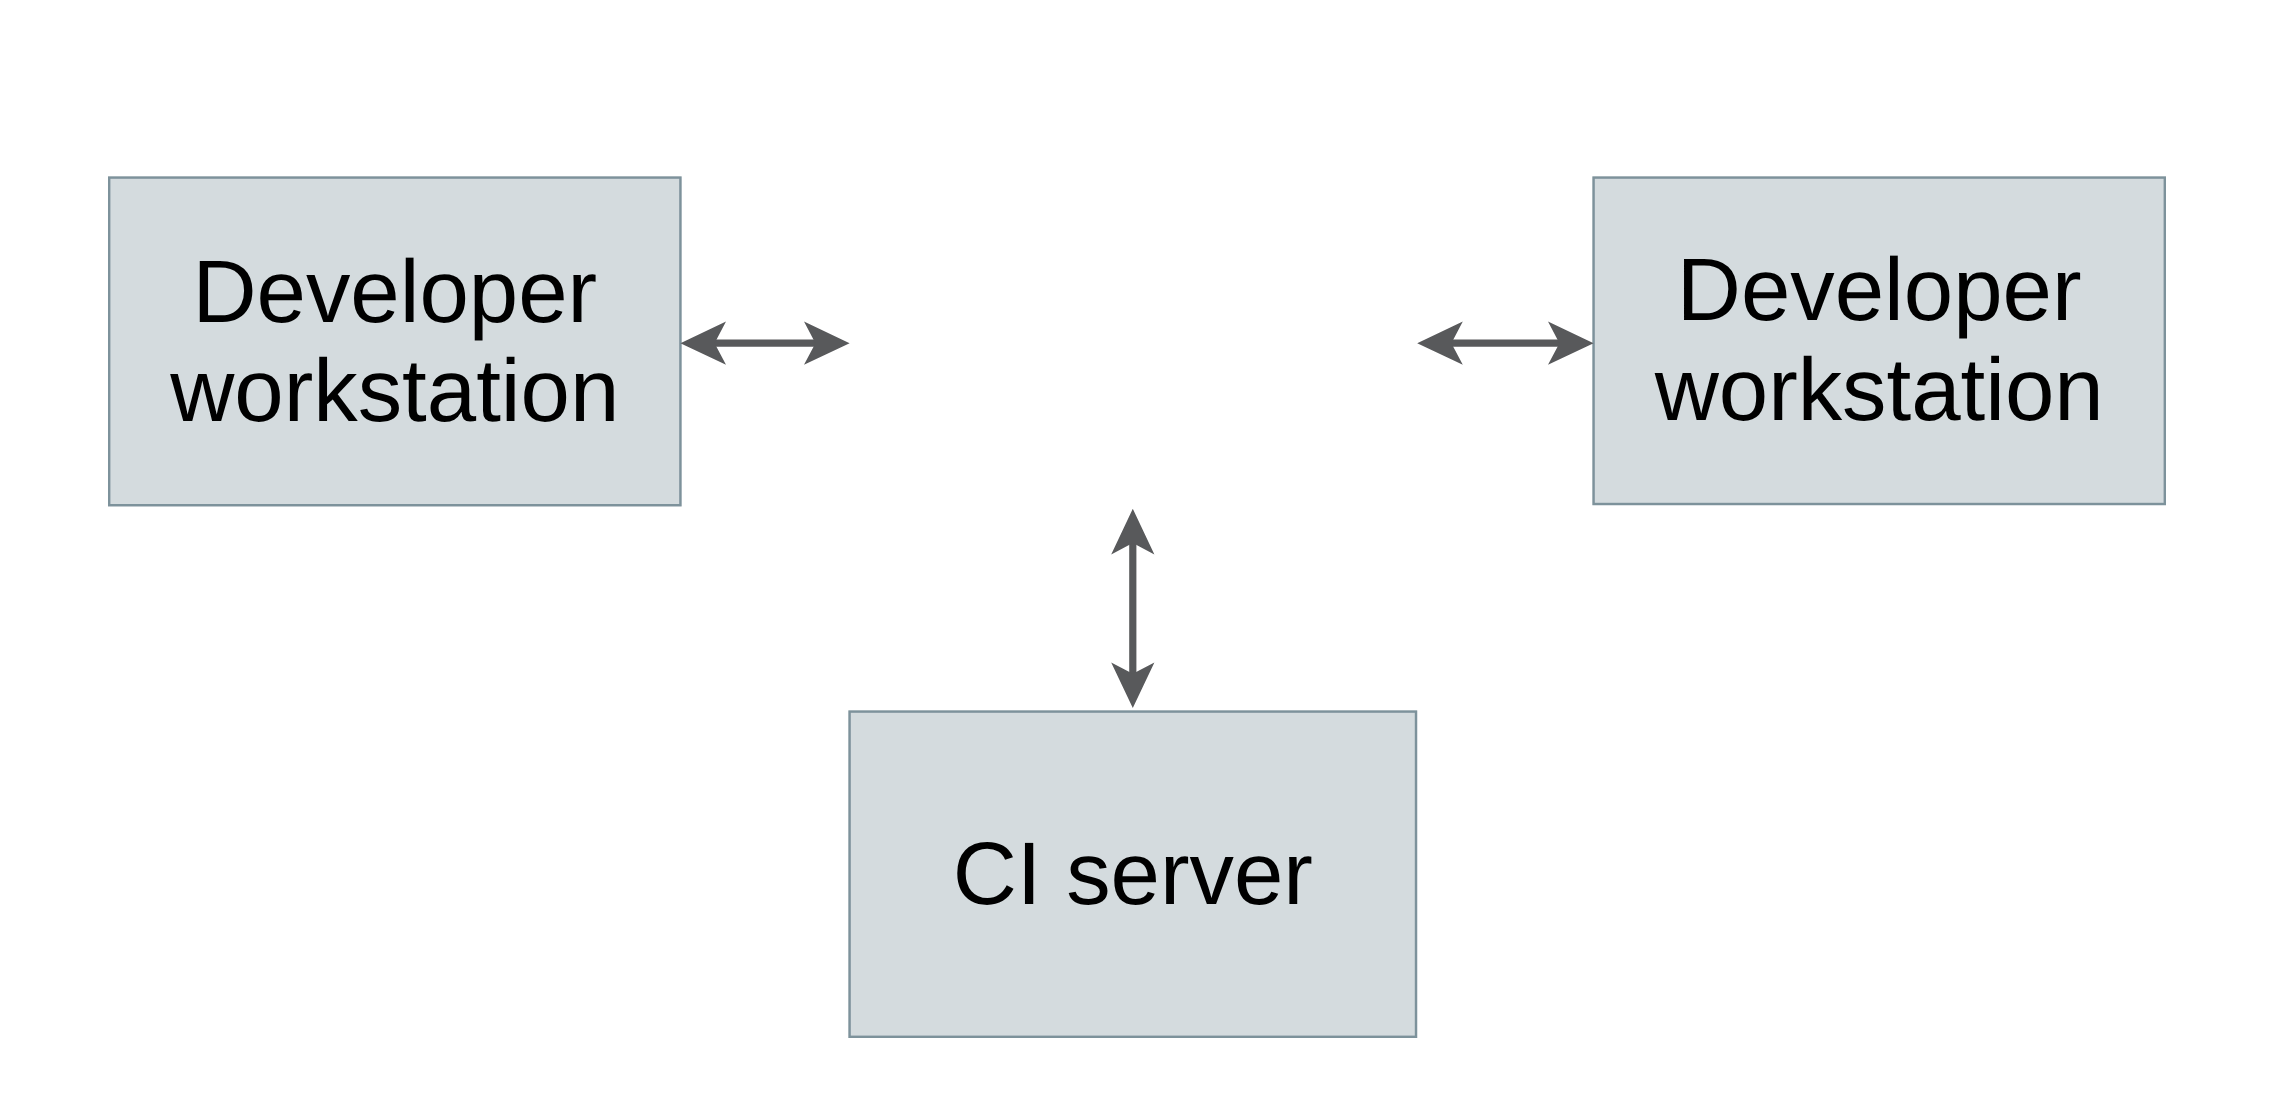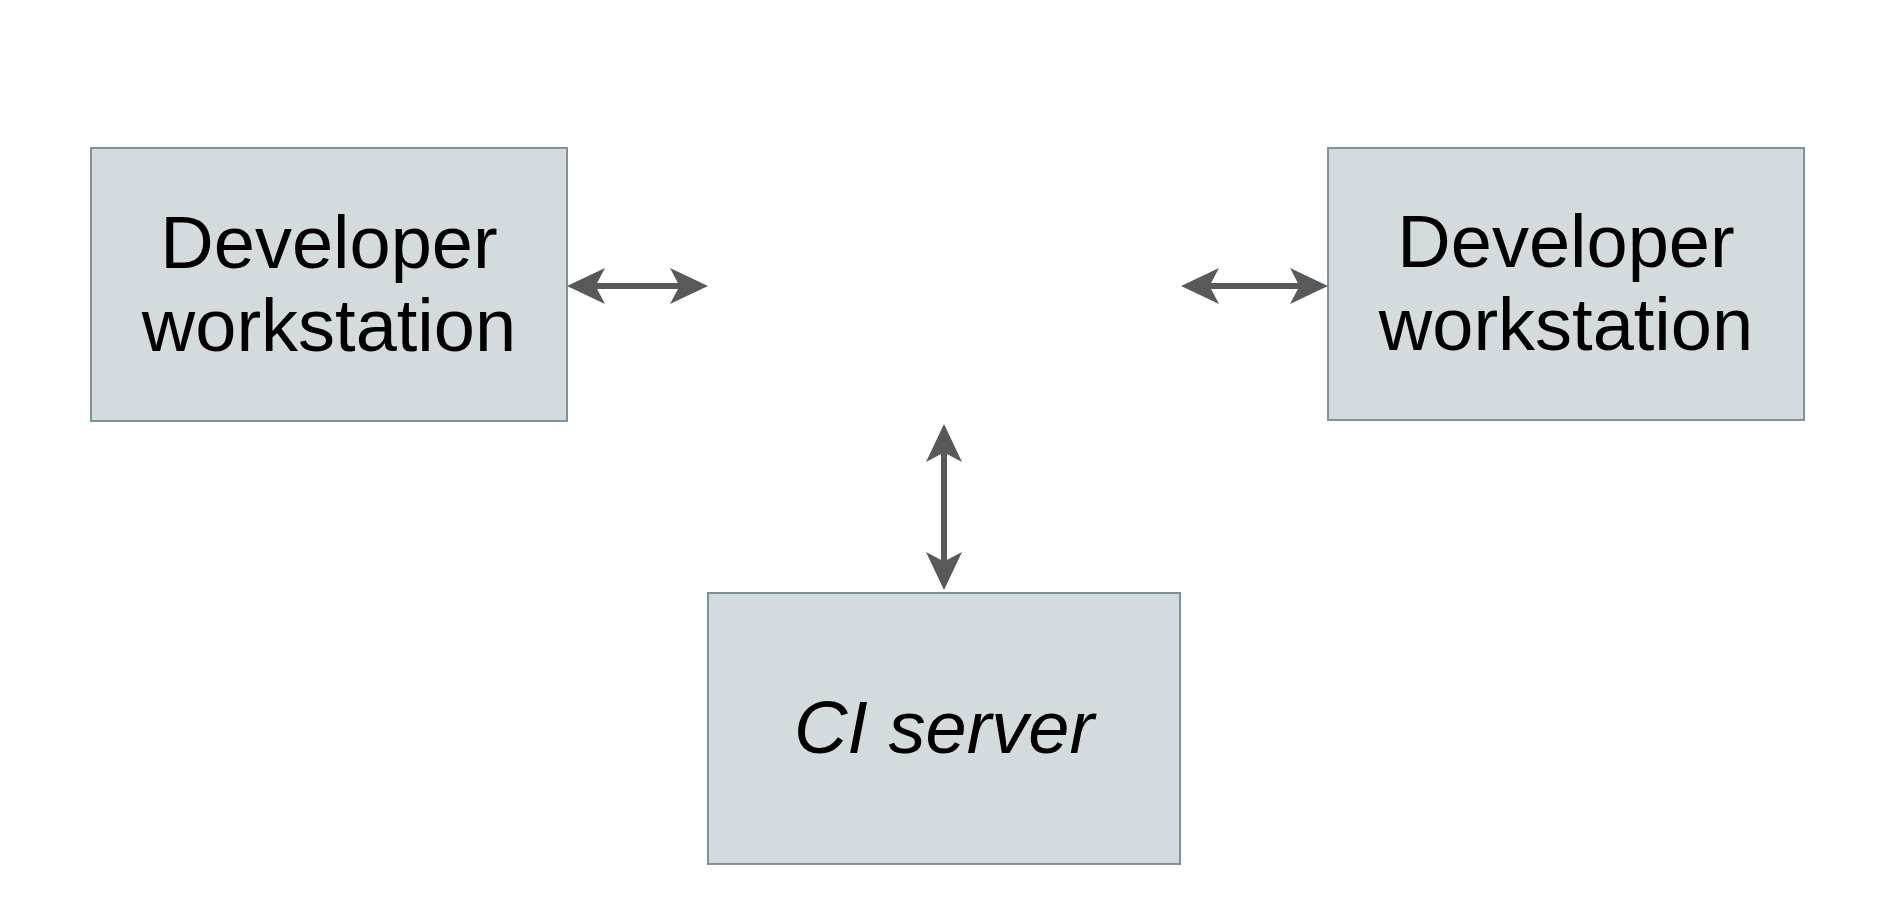--- a/index.html
+++ b/index.html
@@ -30,21 +30,21 @@
     max-width: 86%;
     text-align: center;
     font-size: 74px;
     line-height: 1.12;
     color: var(--text, #000000);
     font-weight: 400;
   }
   .node-left  { left: 90px;   top: 103px; width: 478px; height: 275px; }
   .node-cache { left: 707px;  top: 103px; width: 474px; height: 277px; }
   .node-right { left: 1327px; top: 103px; width: 478px; height: 274px; }
-  .node-ci    { left: 707px;  top: 548px; width: 474px; height: 273px; font-style: italic; }
+  .node-ci    { left: 707px;  top: 548px; width: 474px; height: 273px; }
   .arrow {
     position: absolute;
     color: var(--arrow, #58595b);
   }
   .arrow-h1 { left: 566px;  top: 218px; width: 143px; height: 48px; }
   .arrow-h2 { left: 1180px; top: 218px; width: 149px; height: 48px; }
   .arrow-v  { left: 920px;  top: 379px; width: 48px;  height: 168px; }
   .arrow svg { display: block; width: 100%; height: 100%; }
 </style>
 </head>

